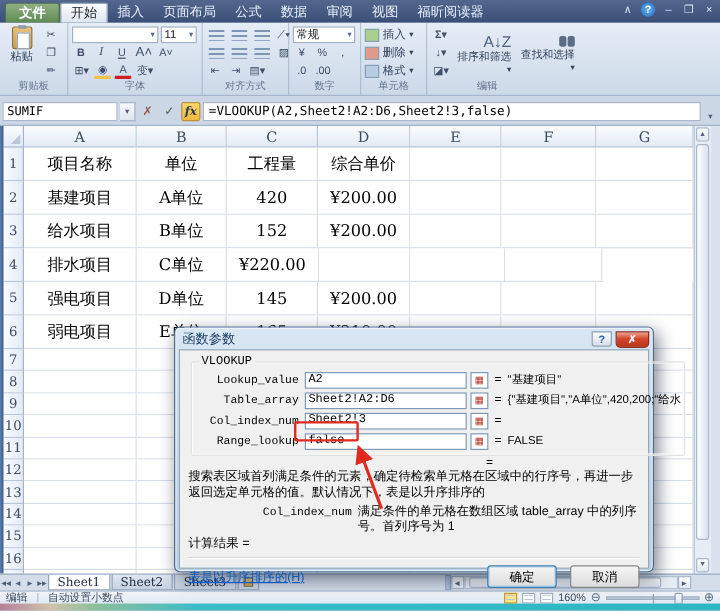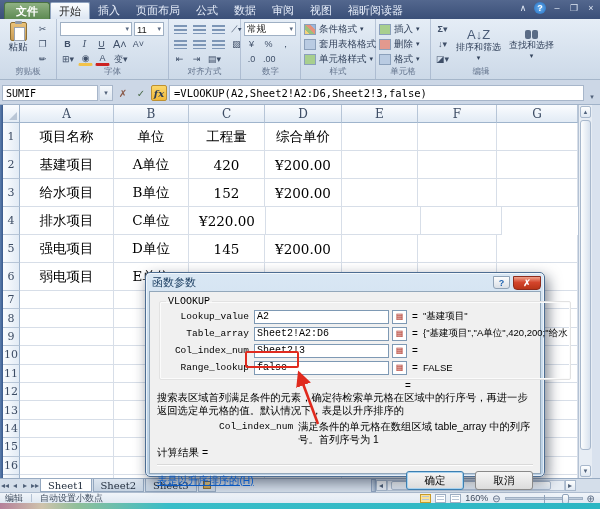--- a/index.html
+++ b/index.html
@@ -41,21 +41,21 @@
   .clip{width:17px;height:19px;background:linear-gradient(#e9c27a,#c89b55);border:1px solid #8d6f33;
     border-radius:2px;position:relative;}
   .clip:after{content:"";position:absolute;left:3px;top:4px;width:9px;height:12px;background:#fff;
     border:1px solid #9aa4b2;}
   .clip:before{content:"";position:absolute;left:4px;top:-2px;width:7px;height:3px;background:#8f9aa8;border-radius:1px;}
   .stack3{display:flex;flex-direction:column;justify-content:flex-start;gap:1px;}
   .mitem{display:flex;align-items:center;gap:3px;font-size:9.5px;color:#33435c;height:14px;white-space:nowrap;}
   .micon{width:12px;height:11px;border:1px solid #8ba0bb;
     background:linear-gradient(45deg,#f4d27c 25%,#9cc07c 25% 50%,#e4927c 50% 75%,#9cb6dc 75%);}
   .micon.g{background:#a8cf8e;} .micon.r{background:#e2998e;} .micon.b{background:#b9cbe2;}
-  .bigbtn{display:flex;flex-direction:column;align-items:center;justify-content:center;
+  .bigbtn{display:flex;flex-direction:column;align-items:flex-end;justify-content:center;
     font-size:9px;color:#33435c;padding:0 3px;white-space:nowrap;}
   .bigbtn .bi{font-size:13px;line-height:13px;color:#4a5c78;}
   .binoc{display:flex;gap:1px;} .binoc i{width:6px;height:9px;background:#5a6c86;border-radius:2px;}
 
   
   .fbar{position:absolute;left:0;top:80px;width:600px;height:25px;background:#ccd7e6;
     border-bottom:1px solid #a0b2c8;display:flex;align-items:flex-end;padding:0 2px 3px 2px;gap:2px;}
   .namebox{width:96px;height:16px;border:1px solid #a7b6ca;background:#fff;font-size:10px;
     padding:0 3px;font-family:"DejaVu Sans Mono",monospace;}
   .nbdrop{width:13px;height:16px;border:1px solid #a7b6ca;border-left:none;background:linear-gradient(#f6f9fc,#dde6f0);
@@ -282,40 +282,20 @@
           <span class="sbtn">，</span>
         </div>
         <div class="rrow">
           <span class="sbtn">.0</span>
           <span class="sbtn">.00</span>
         </div>
       </div>
       <div class="glabel">数字</div>
     </div>
 
-    <div class="rgroup" style="width:75px">
-      <div class="stack3">
-        <div class="mitem">
-          <span class="micon"></span>
-          <span>条件格式</span>
-            <span style="font-size:7px">▾</span>
-        </div>
-        <div class="mitem">
-          <span class="micon b"></span>
-          <span>套用表格格式</span>
-            <span style="font-size:7px">▾</span>
-        </div>
-        <div class="mitem">
-          <span class="micon g"></span>
-          <span>单元格样式</span>
-            <span style="font-size:7px">▾</span>
-        </div>
-      </div>
-      <div class="glabel">样式</div>
-    </div>
 
     <div class="rgroup" style="width:55px">
       <div class="stack3">
         <div class="mitem">
           <span class="micon g"></span>
           <span>插入</span>
             <span style="font-size:7px">▾</span>
         </div>
         <div class="mitem">
           <span class="micon r"></span>

